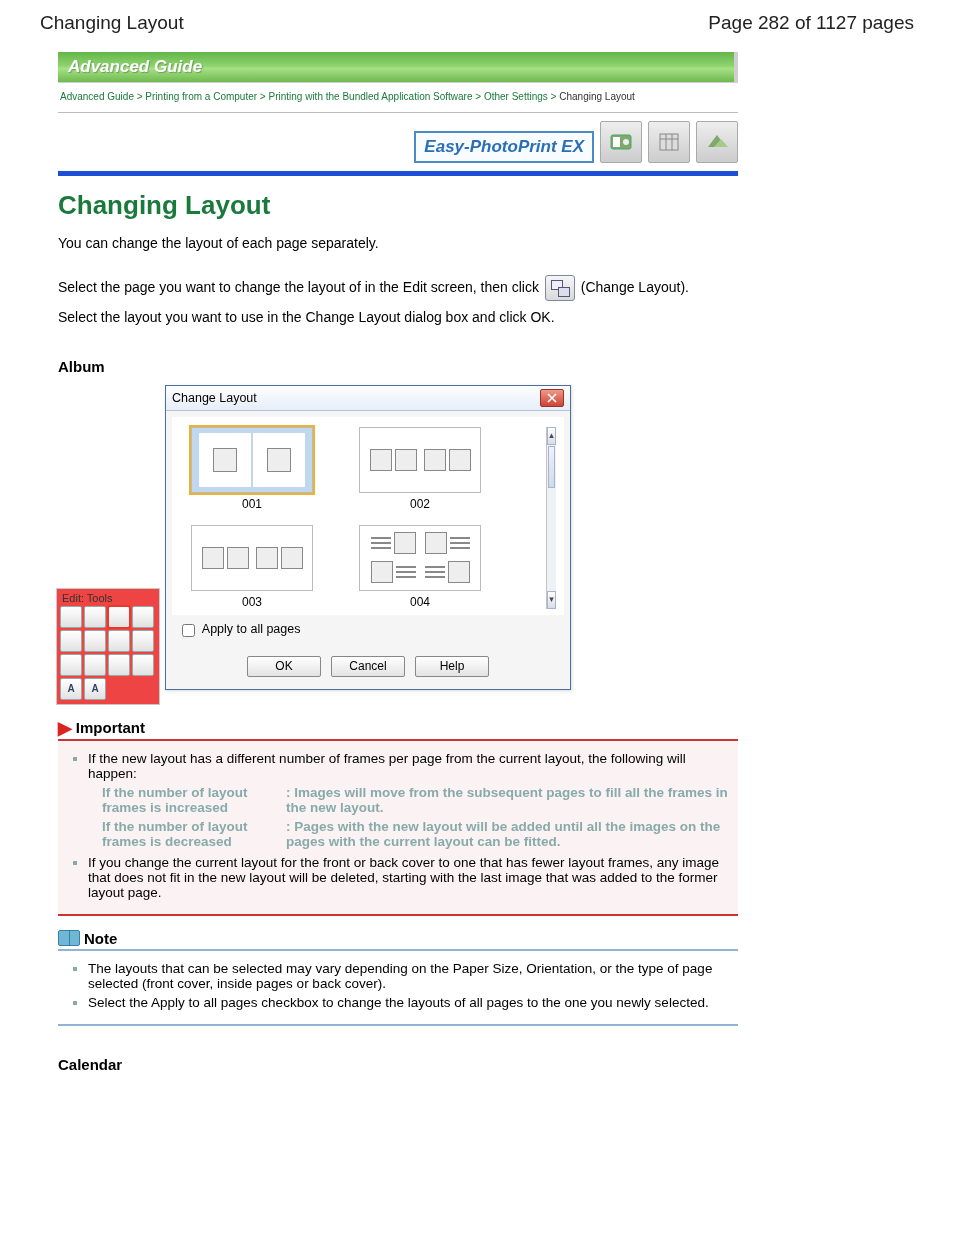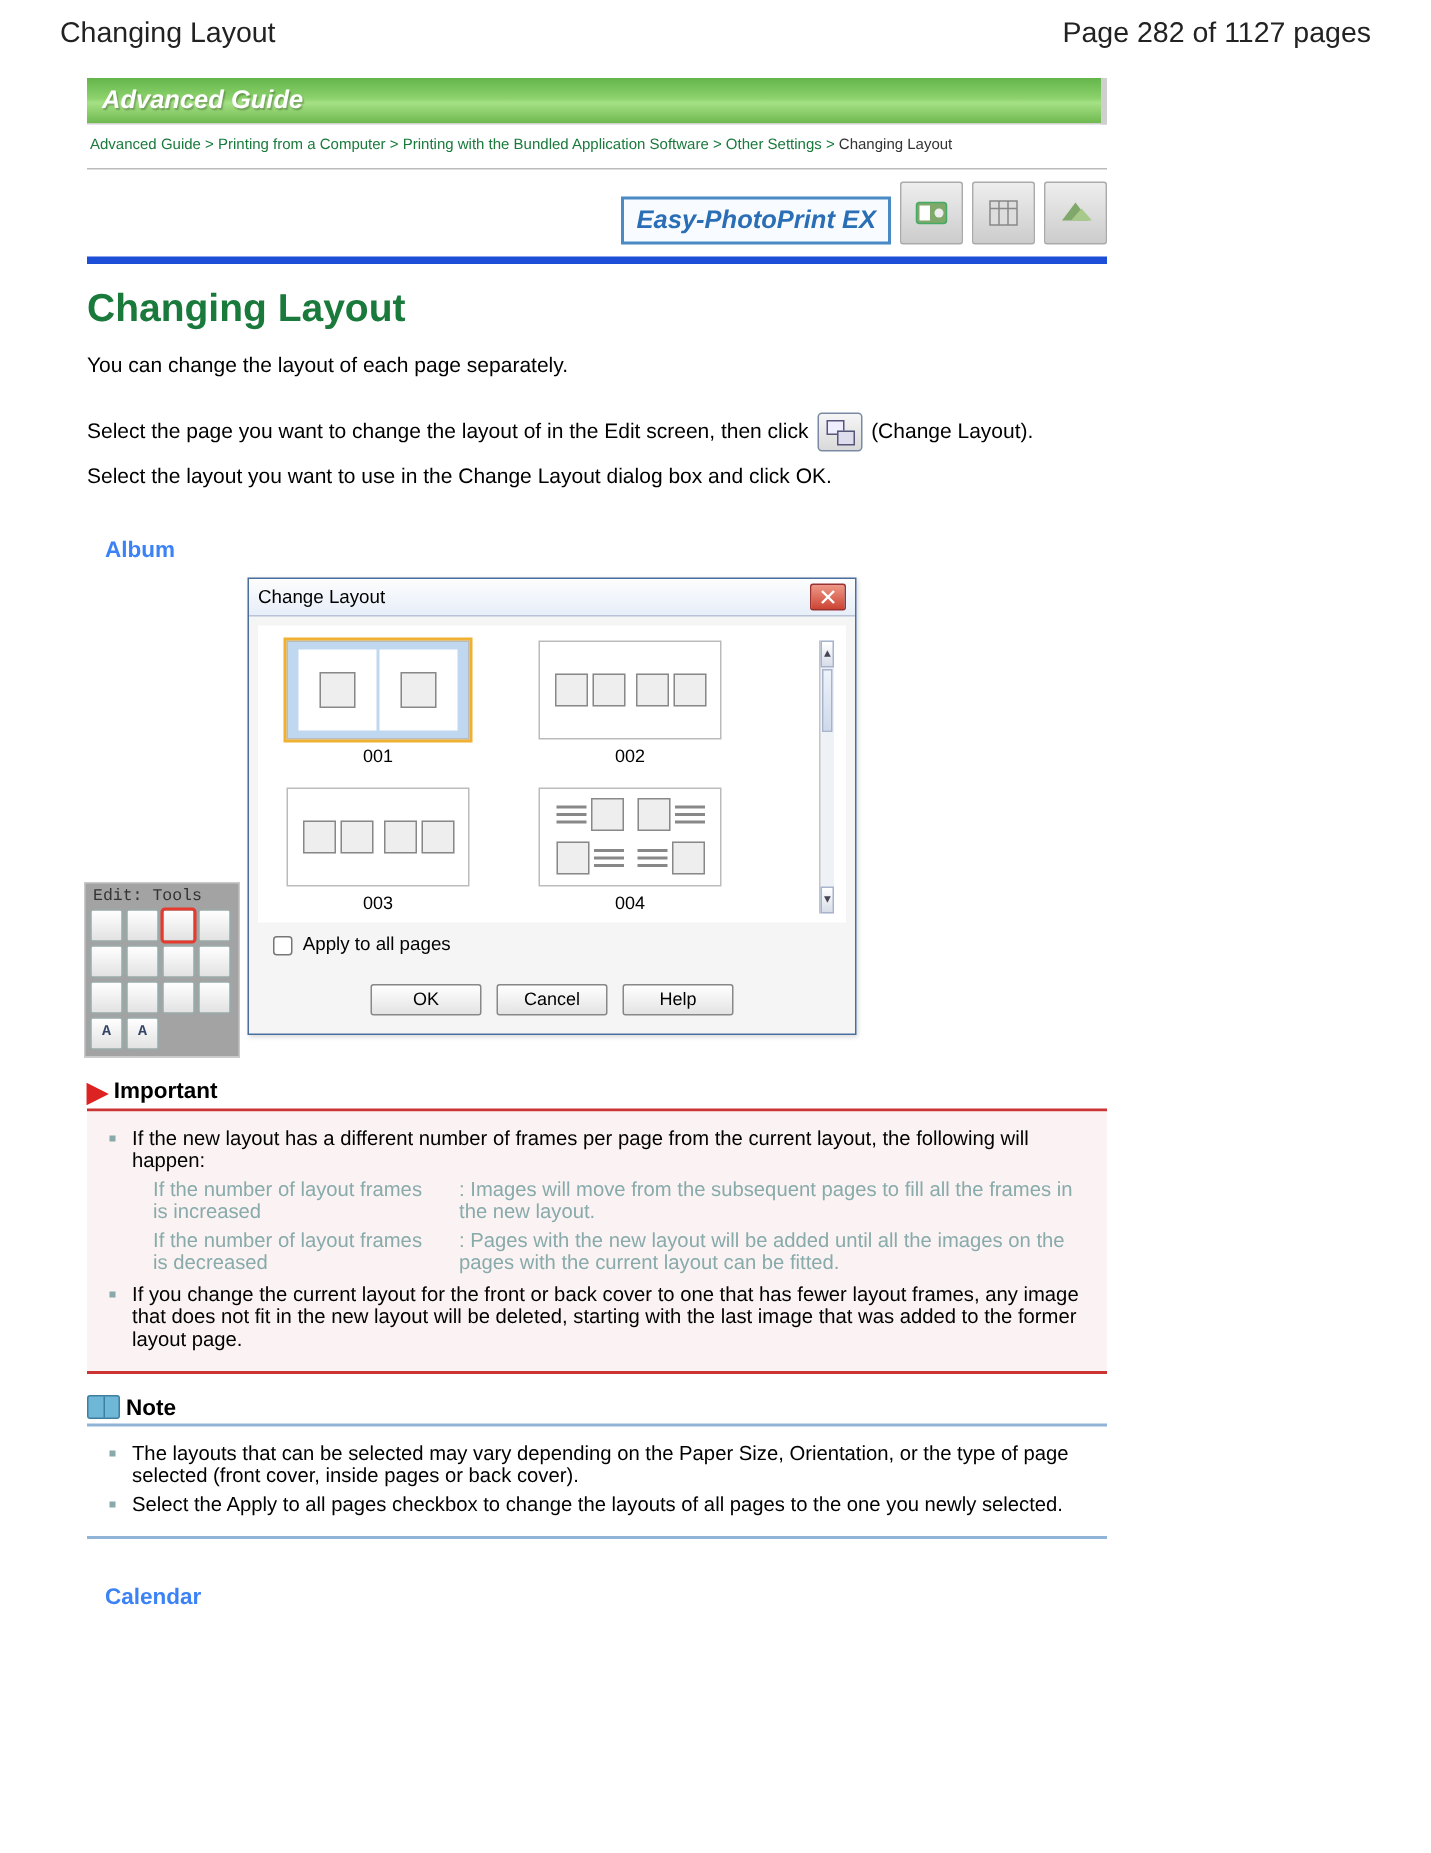--- a/index.html
+++ b/index.html
@@ -91,35 +91,34 @@
     left:5px; top:4px; width:10px; height:8px;
     border:1px solid #557; background:#eef;
   }
   .inline-icon::after {
     content:"";
     position:absolute;
     right:4px; bottom:3px; width:10px; height:8px;
     border:1px solid #557; background:#dde;
   }
   h3.subhead {
-    color: #3b82f6;
+    color: #000000;
     font-size: 15px;
-    margin: 30px 0 10px 12px;
+    margin: 30px 0 10px 0;
   }
   
   .layout-row { position: relative; height: 320px; margin-bottom: 10px; }
   .edit-tools {
     position: absolute;
     left: -2px;
     bottom: 0;
     width: 96px;
-    background: #a3a3a3;
+    background: #ef4444;
     border: 1px solid #c9c9c9;
     padding: 2px 3px 4px 3px;
-    font-family: Liberation Mono, monospace;
   }
   .edit-tools-title {
     font-size: 11px;
     color: #333;
     padding: 1px 2px 2px 2px;
   }
   .tool-grid { display: flex; flex-wrap: wrap; gap: 2px; }
   .tool-btn {
     width: 20px; height: 20px;
     background: linear-gradient(to bottom,#fff,#e2e2e2);
@@ -217,21 +216,21 @@
     padding: 6px 6px 10px 6px;
     border-bottom: 2px solid #c33;
     font-size: 13.5px;
   }
   .callout-body.pink { background: #fbf3f3; }
   .note .callout-body { border-bottom-color: #8fb4d8; }
   ul.square { list-style: square; color: #8aa; padding-left: 24px; margin:4px 0;}
   ul.square li { color:#8aa; margin-bottom:4px;}
   ul.square li span { color:#000; }
   .cond-table { margin: 4px 0 6px 14px; }
-  .cond-table .row { display:flex; gap: 24px; margin-bottom: 4px; }
+  .cond-table .row { display:flex; gap: 4px; margin-bottom: 4px; font-weight: bold; }
   .cond-table .c1 { width: 180px; }
   .cond-table .c2 { flex:1; }
   .flag-icon { color:#d22; font-size:18px; line-height:1;}
   .note-icon {
     display:inline-block; width:20px; height:14px;
     background:#6fb7d6; border:1px solid #3e7fa0; border-radius:2px;
     position:relative;
   }
   .note-icon::before { content:""; position:absolute; left:50%; top:0; bottom:0; width:1px; background:#3e7fa0;}
 </style>

